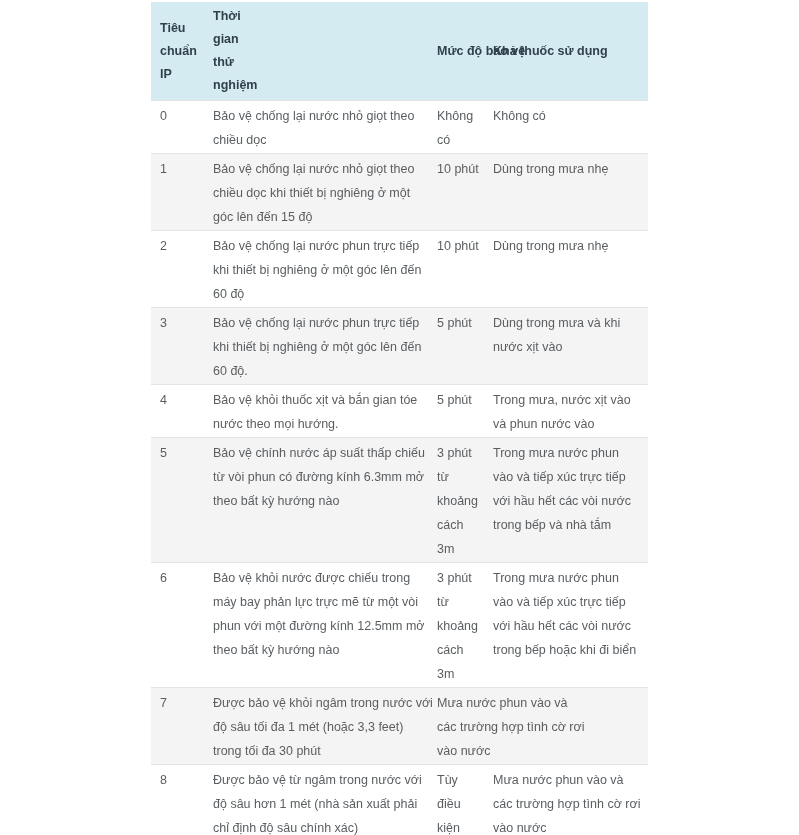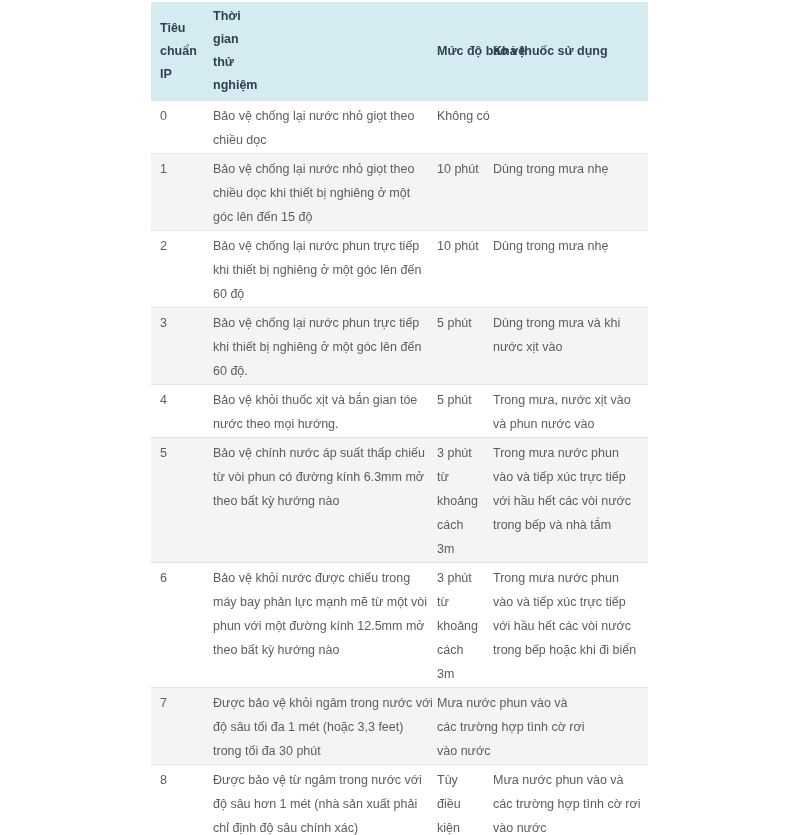--- a/index.html
+++ b/index.html
@@ -64,20 +64,22 @@
 thử
 nghiệm</div>
       <div class="cell">Mức độ bảo vệ</div>
       <div class="cell">Khả thuốc sử dụng</div>
     </div>
 
     <div class="row">
       <div class="cell">0</div>
       <div class="cell">Bảo vệ chống lại nước nhỏ giọt theo
 chiều dọc</div>
+      <div class="cell">Không
+có</div>
       <div class="cell">Không có</div>
     </div>
 
     <div class="row alt">
       <div class="cell">1</div>
       <div class="cell">Bảo vệ chống lại nước nhỏ giọt theo
 chiều dọc khi thiết bị nghiêng ở một
 góc lên đến 15 độ</div>
       <div class="cell">10 phút</div>
       <div class="cell">Dùng trong mưa nhẹ</div>
@@ -123,21 +125,21 @@
 3m</div>
       <div class="cell">Trong mưa nước phun
 vào và tiếp xúc trực tiếp
 với hầu hết các vòi nước
 trong bếp và nhà tắm</div>
     </div>
 
     <div class="row">
       <div class="cell">6</div>
       <div class="cell">Bảo vệ khỏi nước được chiếu trong
-máy bay phản lực mạnh mẽ từ một vòi
+máy bay phản lực trực mẽ từ một vòi
 phun với một đường kính 12.5mm mở
 theo bất kỳ hướng nào</div>
       <div class="cell">3 phút
 từ
 khoảng
 cách
 3m</div>
       <div class="cell">Trong mưa nước phun
 vào và tiếp xúc trực tiếp
 với hầu hết các vòi nước

